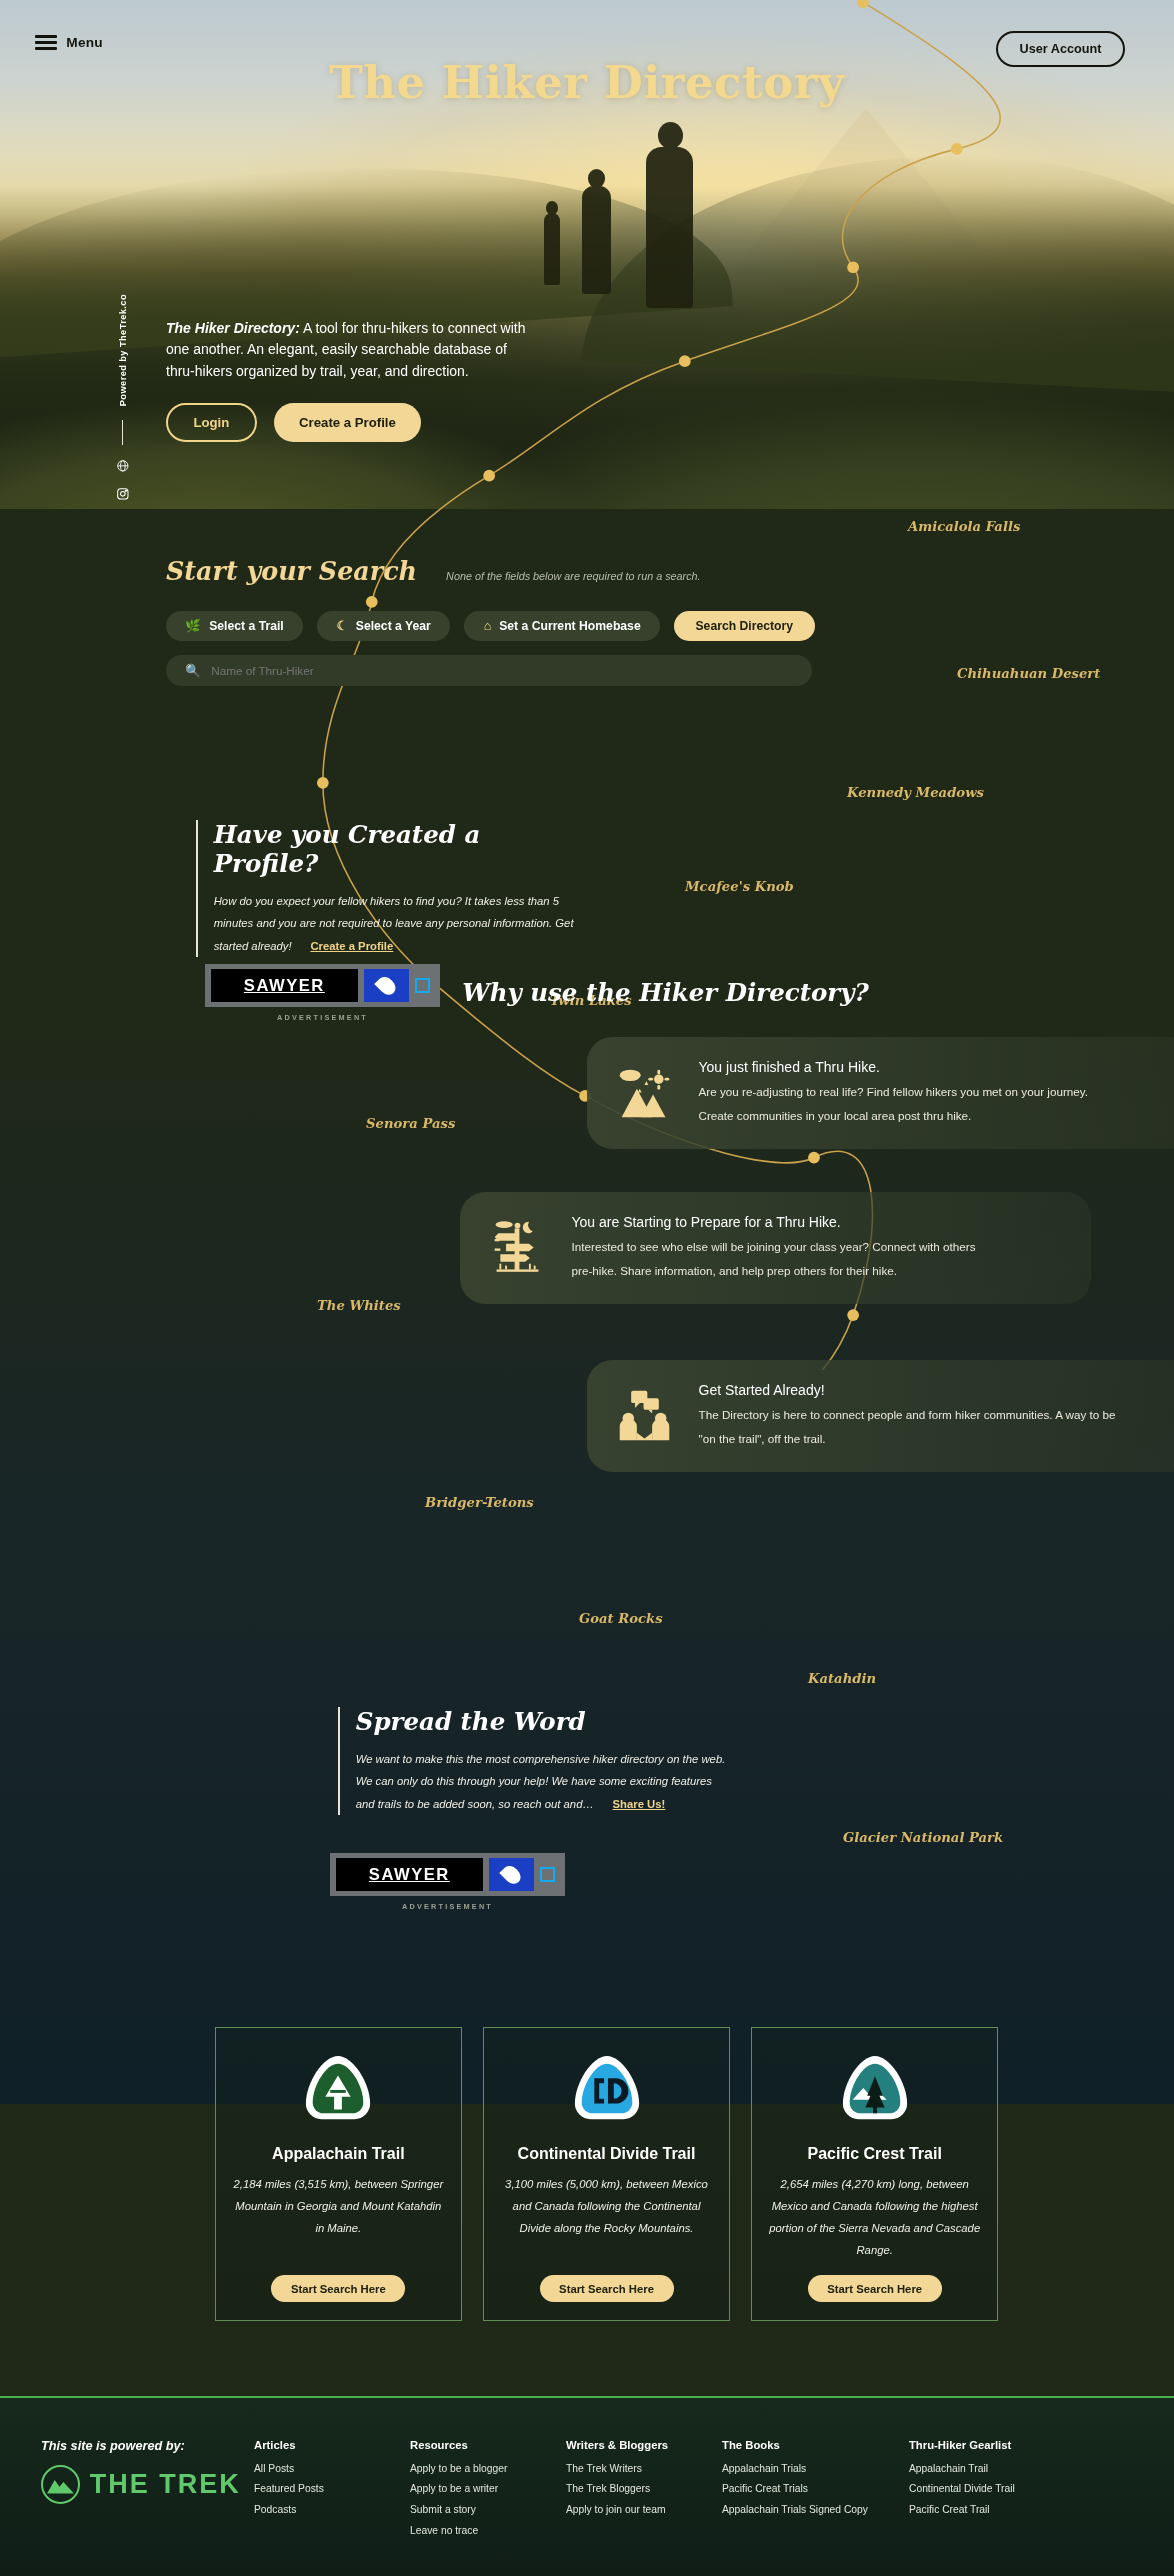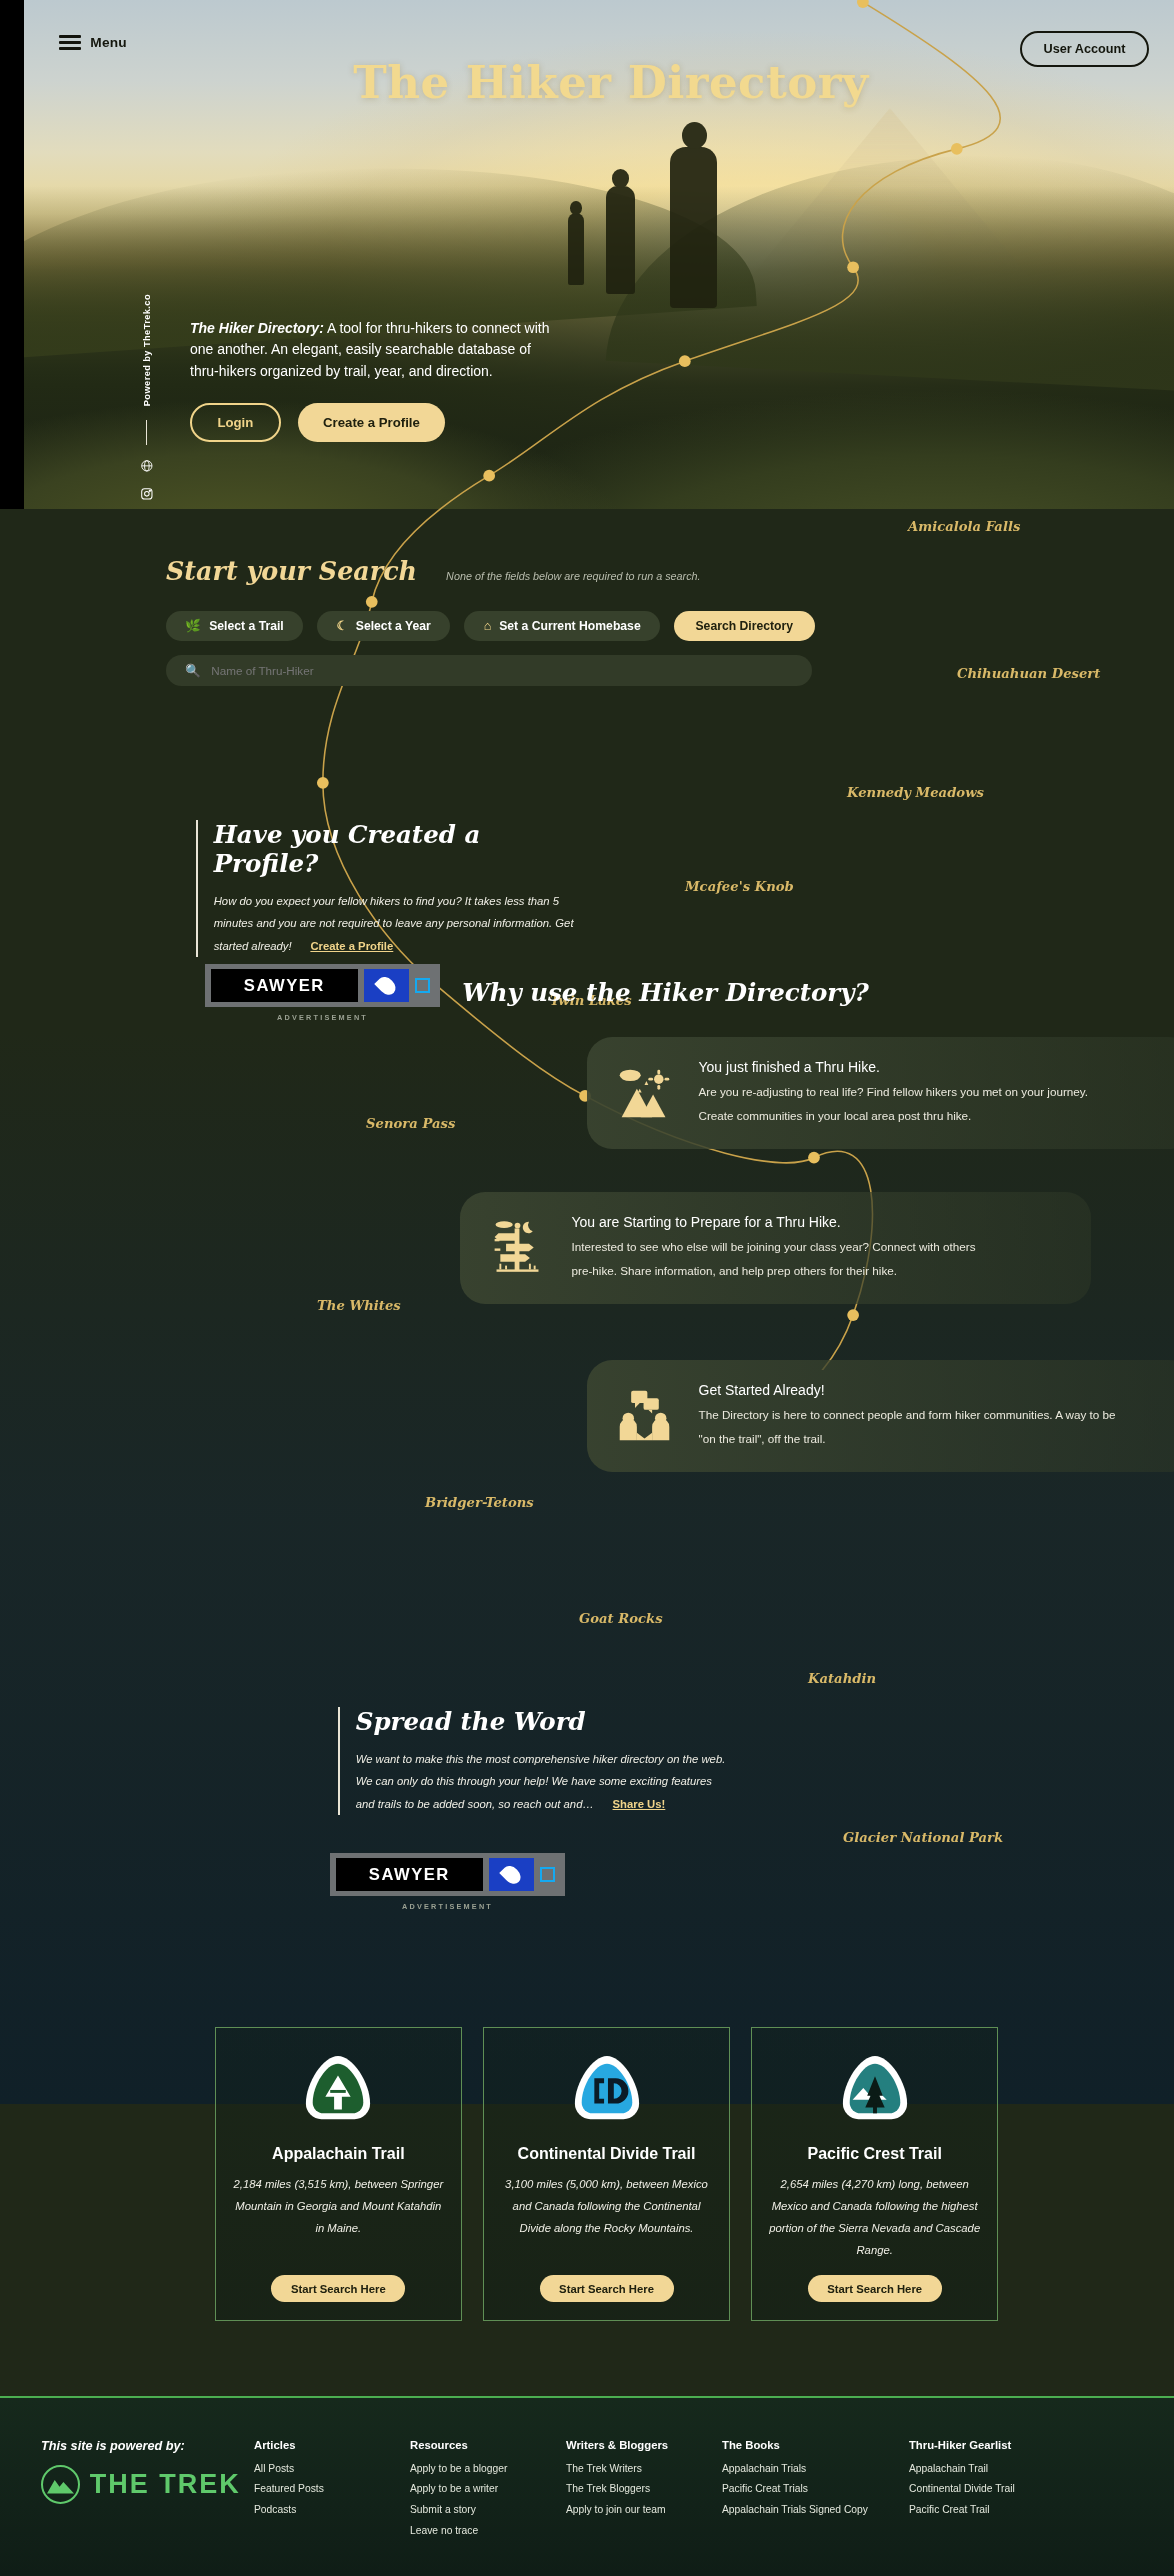--- a/index.html
+++ b/index.html
@@ -4,21 +4,21 @@
 <style>
   * { box-sizing: border-box; margin: 0; padding: 0; }
   html, body { width: 1174px; }
   body {
     font-family: "Liberation Sans", sans-serif;
     background: #1c2318;
     color: #fff;
     width: 1174px;
     overflow-x: hidden;
   }
-  .page { position: relative; width: 1174px; height: 2576px; overflow: hidden; background:#000000;padding-left:24px; }
+  .page { position: relative; width: 1174px; height: 2576px; overflow: hidden; background:#0c4a6e; }
 
   
   .hero {
     position: relative; width: 1174px; height: 509px; overflow: hidden;
     background:
       radial-gradient(ellipse 685px 294px at 62% 52%, rgba(255,245,205,0.95) 0%, rgba(255,228,150,0.55) 28%, rgba(226,186,95,0.12) 62%, rgba(0,0,0,0) 80%),
       linear-gradient(to bottom, #bcc9cf 0%, #cdd3cf 16%, #e2dcbd 30%, #e8d79a 42%, #c9ab63 52%, #6e6a32 62%, #3e4622 72%, #2a3119 84%, #1e2516 100%);
   }
   .hero-ridge {
     position:absolute; left:0; bottom:0; width:1174px; height:323px;
@@ -118,21 +118,21 @@
   .search-input{ background:transparent; border:none; outline:none; color:#c8ccbc; font-size:11.7px; width:100%; font-family:"Liberation Sans",sans-serif;}
 
   
   .profile-sec{ position:absolute; left:196px; top:820px; width:391px; z-index:10; border-left:2px solid #e9e5d6; padding-left:15.7px;}
   .h2-serif{ font-family:"DejaVu Serif",serif; font-style:italic; font-weight:bold; font-size:24.5px; color:#fff;}
   .p-italic{ font-size:11.3px; font-style:italic; line-height:2.0; color:#f0efe6; margin-top:11.7px;}
   .link-gold{ color:#f0d48a; font-weight:700; font-style:normal; text-decoration:underline; margin-left:15.7px; font-size:11.3px;}
 
   
   .ad{ position:absolute; z-index:10; }
-  .ad-box{ width:235px; height:43px; background:#6e7173; display:flex; align-items:center; padding:0 5.9px; gap:5.9px;}
+  .ad-box{ width:235px; height:43px; background:#6e7173; display:flex; align-items:center; padding:0 5.9px; gap:5.9px;text-decoration:underline;}
   .ad-sawyer{ flex:1; height:33px; background:#000; display:flex; align-items:center; justify-content:center;}
   .ad-sawyer .w{ color:#fff; font-weight:800; font-size:16.6px; letter-spacing:1.5px; font-family:"Liberation Sans",sans-serif;}
   .ad-blue{ width:45px; height:33px; background:#1a3fc4; display:flex; align-items:center; justify-content:center;}
   .ad-drop{ width:14.7px; height:19.6px; background:#fff; border-radius:0 50% 50% 50%; transform:rotate(-45deg);}
   .ad-ext{ width:15.7px; height:15.7px; border:2px solid #15a9f0; margin-right:3.9px;}
   .ad-cap{ text-align:center; font-size:7.3px; letter-spacing:2.2px; color:#9aa092; margin-top:5.9px; font-weight:600;}
 
   
   .why-title{ position:absolute; left:0; top:978px; width:1174px; z-index:10;
     font-family:"DejaVu Serif",serif; font-style:italic; font-weight:bold; font-size:24.5px; color:#fff; text-align:center; padding-left:157px;}

